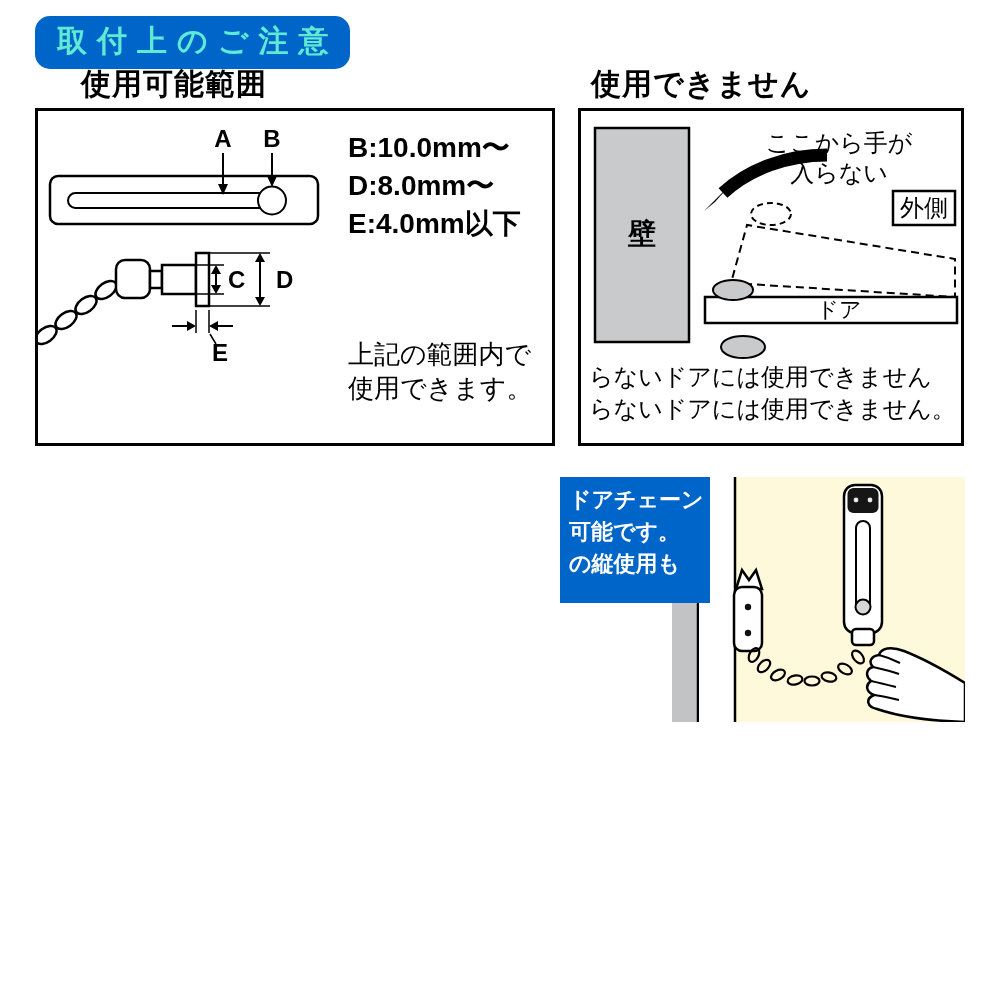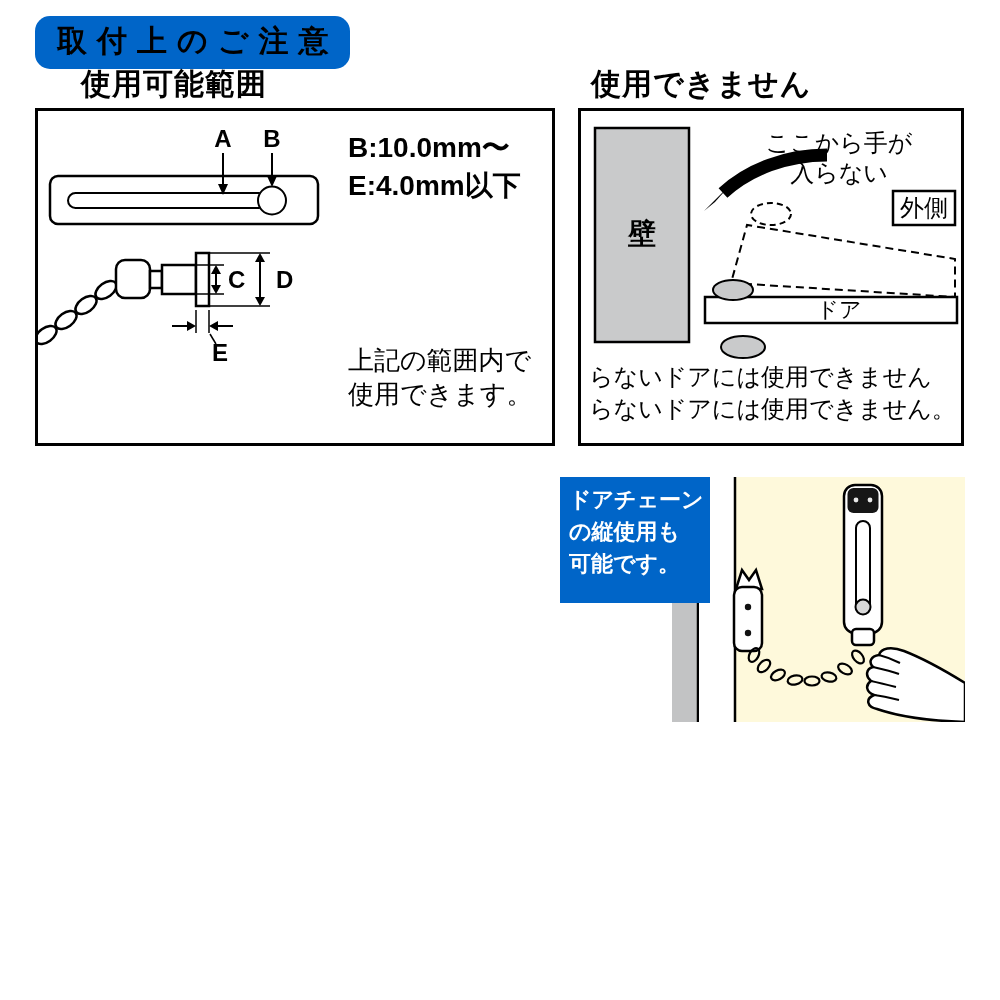--- a/index.html
+++ b/index.html
@@ -1,28 +1,28 @@
 <!DOCTYPE html>
 <html><head>
 <meta charset="utf-8">
 <style>
   html,body{margin:0;padding:0;background:#fff;}
   body{font-family:"Liberation Sans","DejaVu Sans",sans-serif;color:#000;}
   .page{position:relative;width:1000px;height:1000px;background:#fff;overflow:hidden;}
-  .badge{position:absolute;left:35px;top:16px;background:#0065C8;color:#000000;font-weight:bold;
+  .badge{position:absolute;left:35px;top:16px;background:#0065C8;color:#5eead4;font-weight:bold;
          font-size:30px;letter-spacing:10px;padding:5px 12px 7px 22px;border-radius:15px;}
   .section-heading{position:absolute;font-size:30px;font-weight:bold;letter-spacing:1px;white-space:nowrap;}
   #heading-usable{left:37px;top:64px;margin-left:44px;}
   #heading-unusable{left:591px;top:64px;}
   .frame{position:absolute;border:3px solid #000;background:#fff;box-sizing:border-box;}
   #box-usable{left:35px;top:108px;width:520px;height:338px;}
   #box-unusable{left:578px;top:108px;width:386px;height:338px;}
   .abs{position:absolute;}
   .spec-list{position:absolute;left:310px;top:18px;font-size:28px;font-weight:bold;line-height:38px;white-space:nowrap;}
-  .range-note{position:absolute;left:310px;top:232px;font-size:26px;line-height:34px;white-space:nowrap;}
+  .range-note{position:absolute;left:310px;top:226px;font-size:26px;line-height:34px;white-space:nowrap;}
   .caption{position:absolute;left:8px;top:250px;font-size:24px;line-height:32px;white-space:nowrap;}
   .dim-label{font-family:"Liberation Sans",sans-serif;font-size:24px;font-weight:bold;fill:#000;}
   .jp-svg{font-family:"Liberation Sans",sans-serif;fill:#000;}
   .note-blue{position:absolute;left:560px;top:477px;width:150px;height:126px;background:#0065C8;color:#fff;
              font-weight:bold;font-size:22px;line-height:32px;padding:7px 0 12px 9px;box-sizing:border-box;z-index:2;}
   .illustration{position:absolute;left:672px;top:477px;width:293px;height:245px;background:#FEF9DB;z-index:1;}
   svg{display:block;}
 </style>
 </head>
 <body>
@@ -82,20 +82,21 @@
       <line x1="134" y1="205" x2="150" y2="205" stroke="#000" stroke-width="2"></line>
       <polygon points="158,205 149,200 149,210" fill="#000"></polygon>
       <line x1="179" y1="205" x2="195" y2="205" stroke="#000" stroke-width="2"></line>
       <polygon points="171,205 180,200 180,210" fill="#000"></polygon>
       <line x1="172" y1="213" x2="178" y2="223" stroke="#000" stroke-width="1.5"></line>
       <text class="dim-label" x="182" y="240" text-anchor="middle">E</text>
     </svg>
 
     <div class="spec-list">
       <div>B:10.0mm〜</div>
+      <div>D:8.0mm〜</div>
       <div>E:4.0mm以下</div>
     </div>
 
     <div class="range-note">
       <div>上記の範囲内で</div>
       <div>使用できます。</div>
     </div>
   </div>
 
   <div class="frame" id="box-unusable">
@@ -166,17 +167,17 @@
         <path d="M207,178 C215,180 222,183 228,186"></path>
         <path d="M201,190 C210,192 219,194 227,197"></path>
         <path d="M199,204 C208,206 216,208 224,210"></path>
         <path d="M202,218 C211,219 219,221 227,223"></path>
       </g>
     </svg>
   </div>
 
   <div class="note-blue">
     <div>ドアチェーン</div>
+    <div>可能です。</div>
     <div>の縦使用も</div>
-    <div>可能です。</div>
   </div>
 
 </div>
 
 </body></html>

